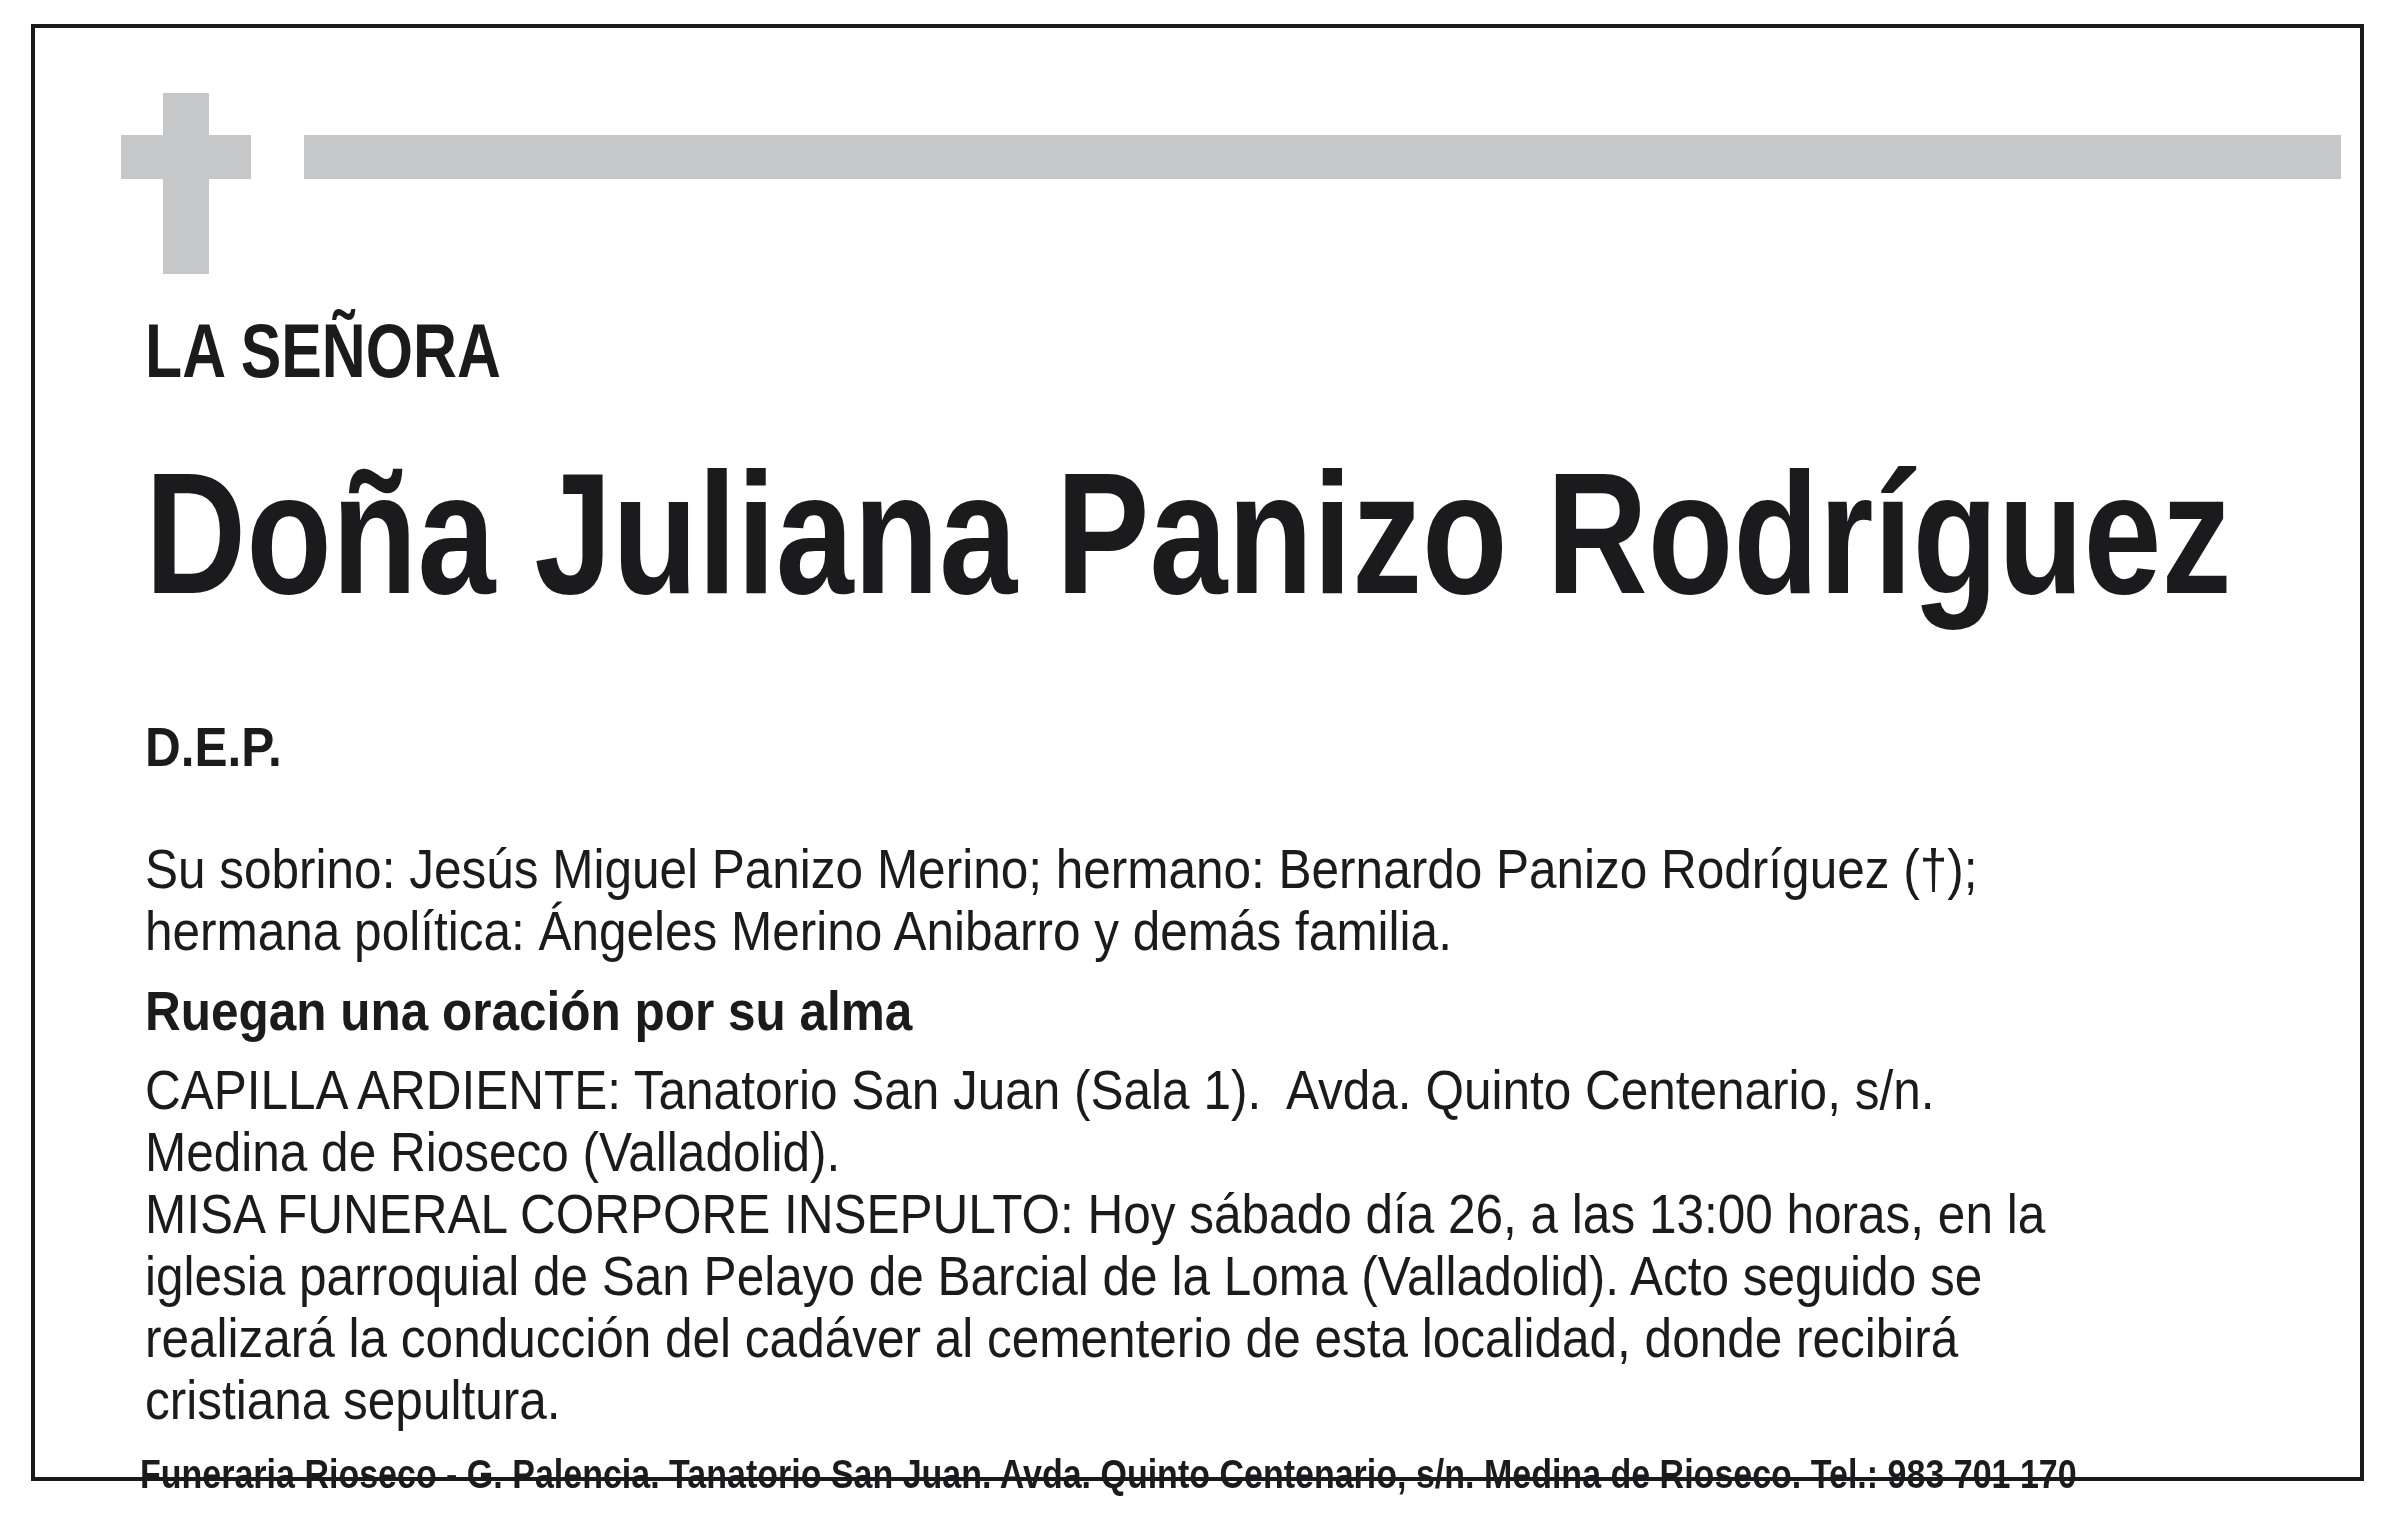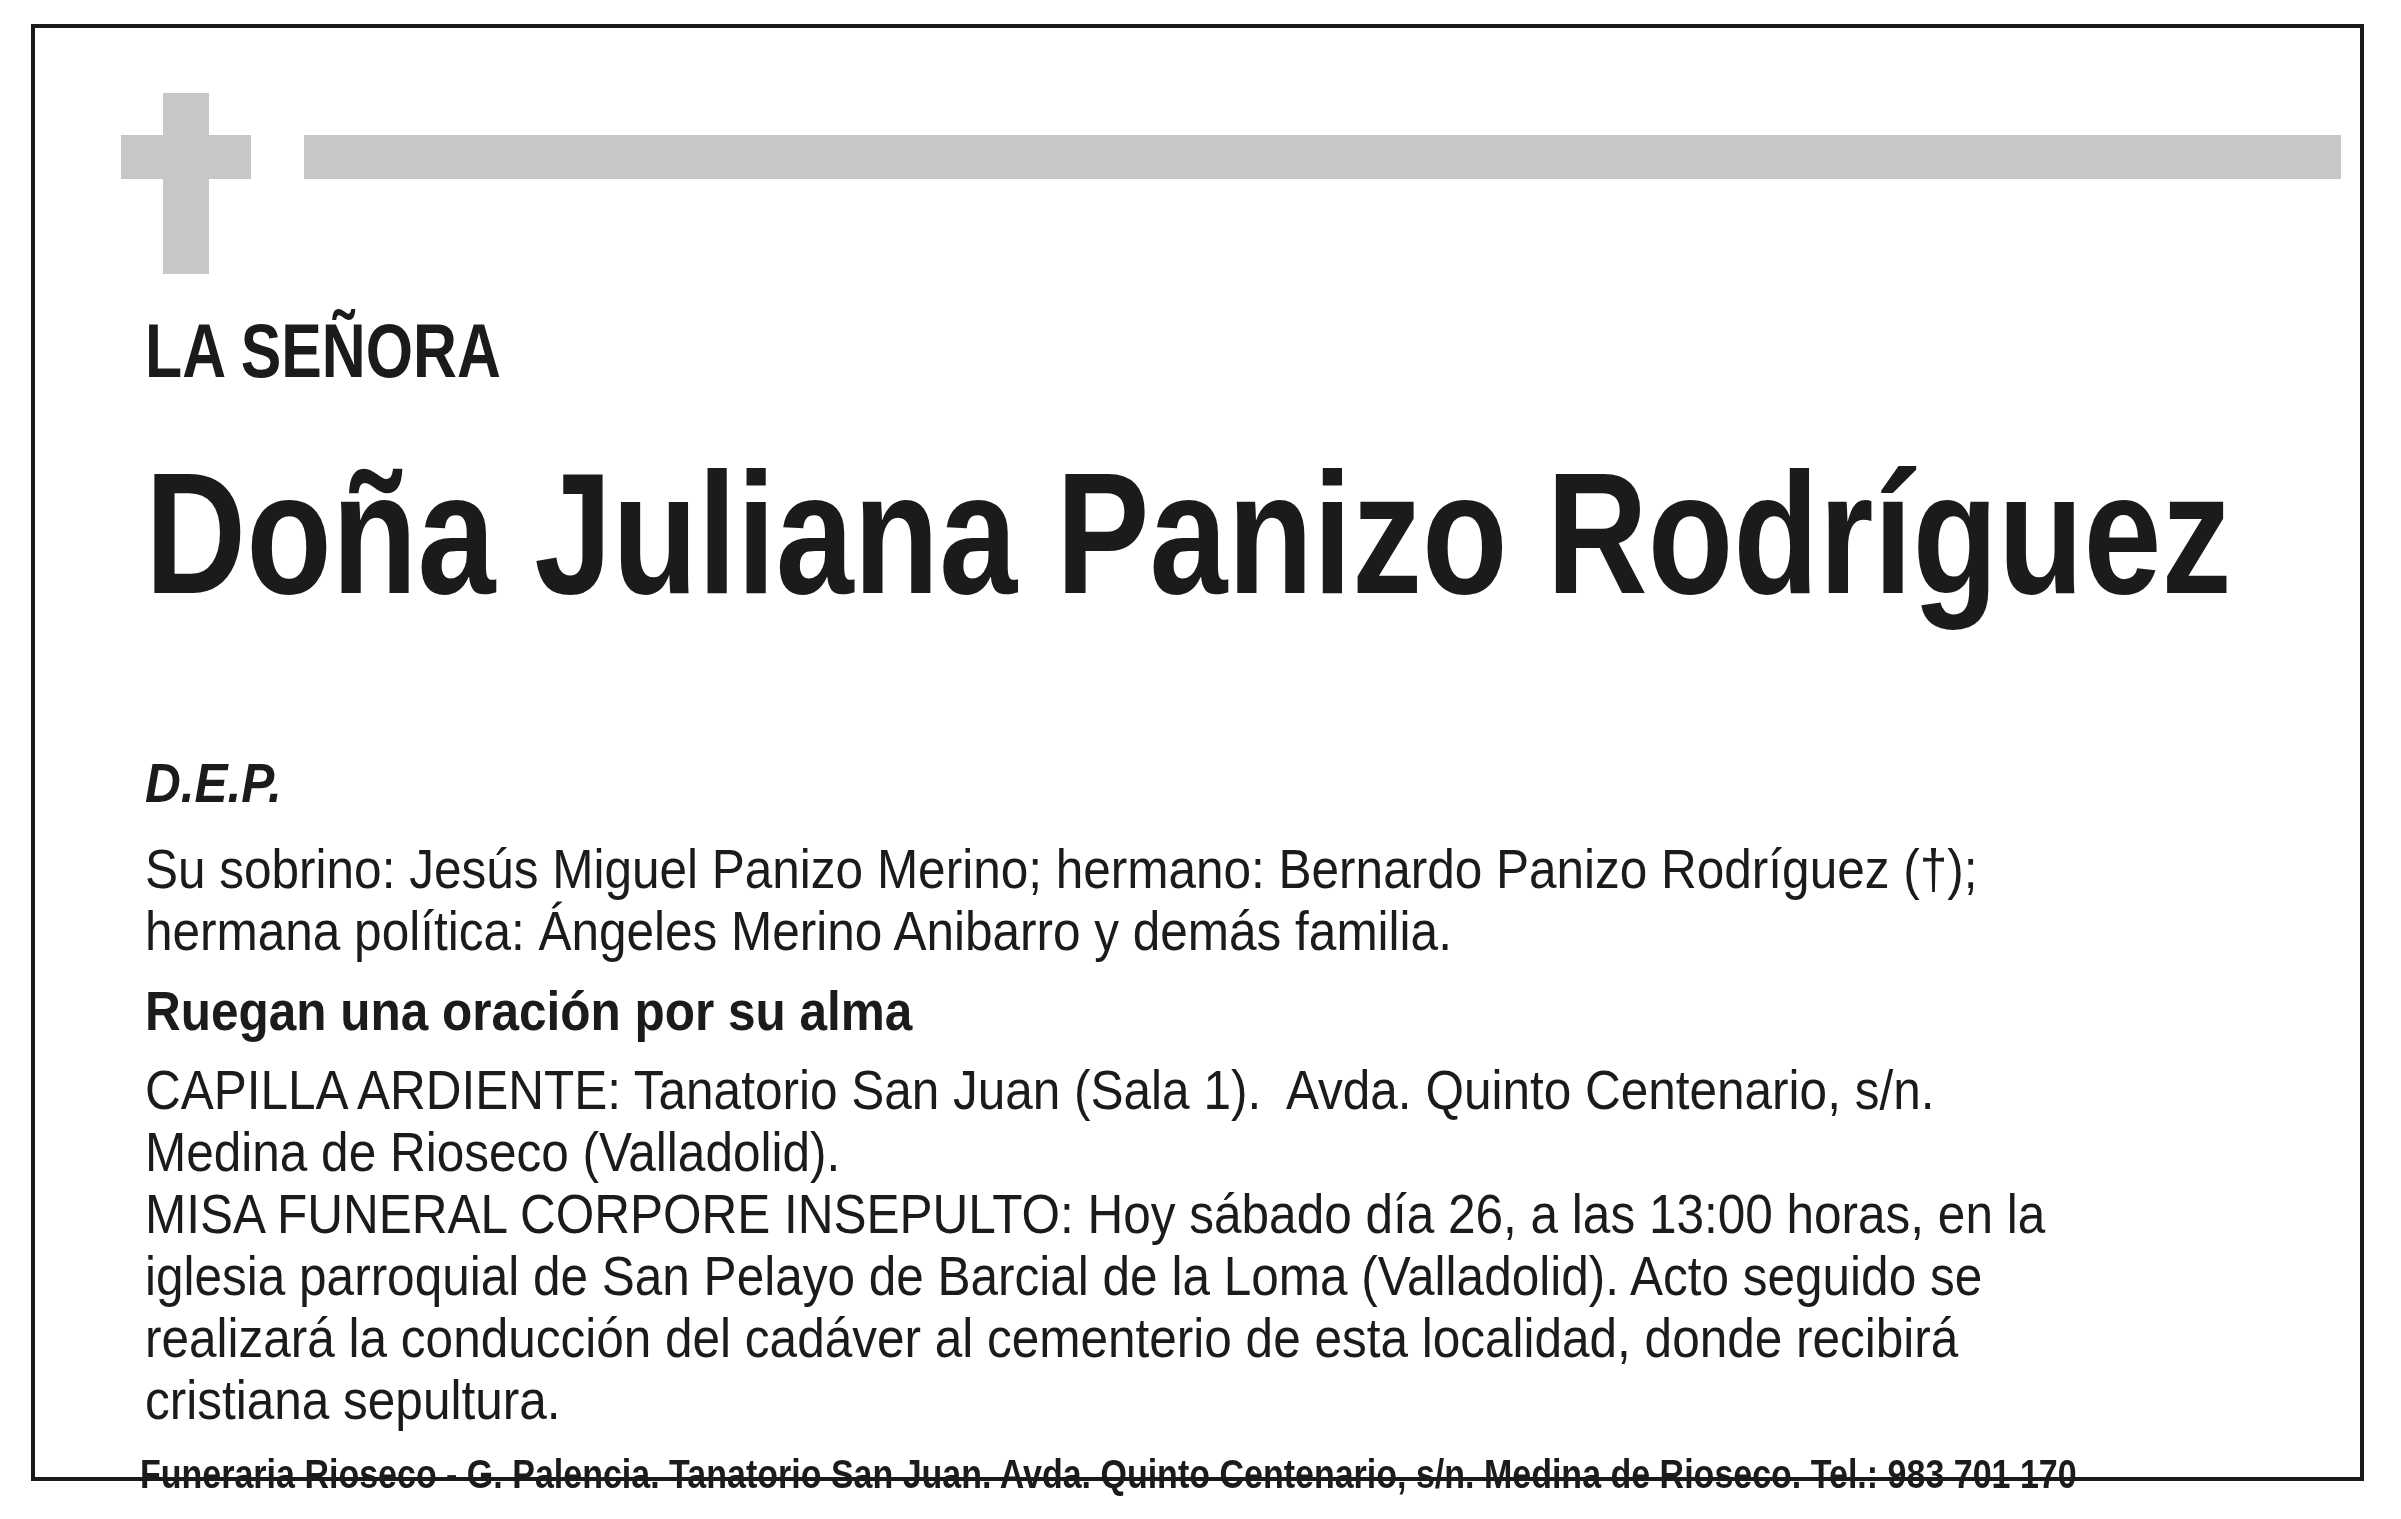--- a/index.html
+++ b/index.html
@@ -79,21 +79,21 @@
   .line {
     display: block;
     font-size: 55px;
     line-height: 62px;
     white-space: pre;
     transform: scaleX(0.90);
     transform-origin: 0 0;
   }
   .bold { font-weight: 700; }
   .intro   { top: 577px; }
-  .dep     { top: 724px; font-style: italic; }
+  .dep     { top: 688px; }
   .family  { top: 810px; }
   .prayer  { top: 952px; }
   .service { top: 1031px; }
   .footer-note {
     position: absolute;
     left: 105px;
     top: 1423px;
     font-size: 40px;
     line-height: 1.15;
     font-weight: 700;

